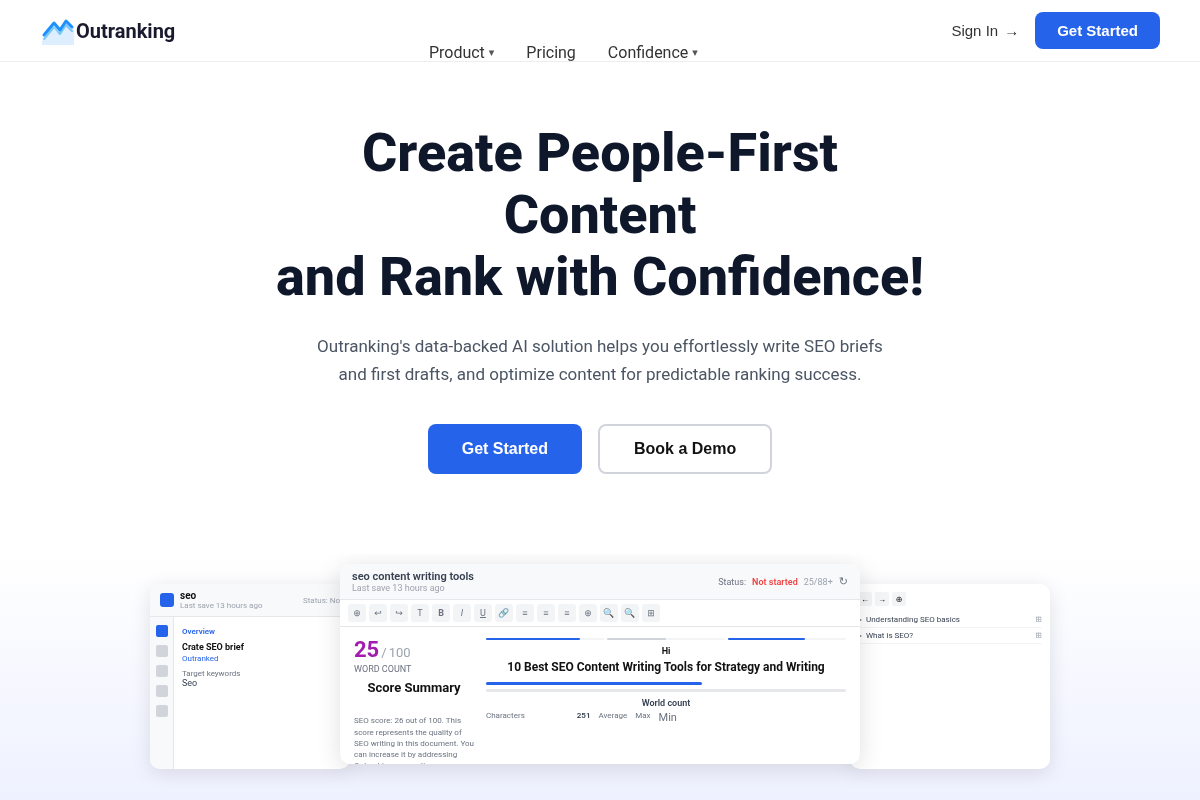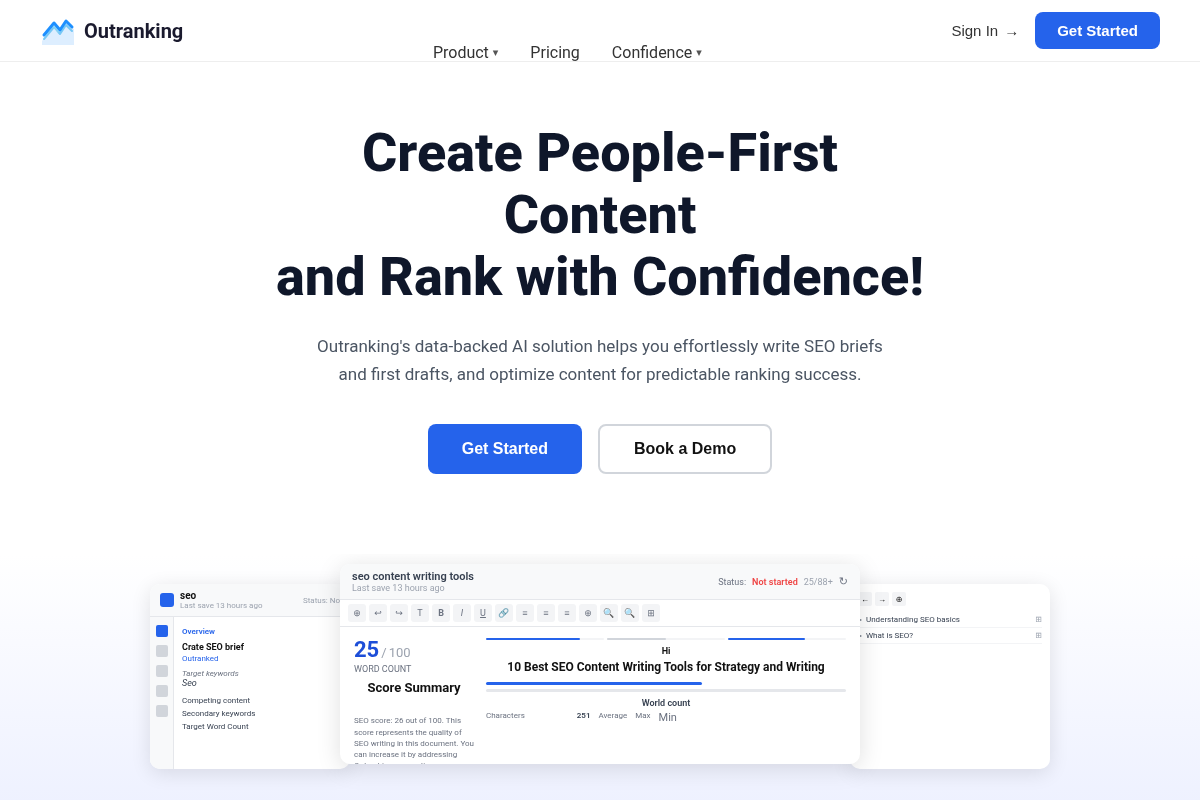--- a/index.html
+++ b/index.html
@@ -17,21 +17,20 @@
       align-items: center;
       justify-content: space-between;
       padding: 0 40px;
       height: 62px;
       border-bottom: 1px solid #eee;
       background: #fff;
     }
     .nav-logo {
       display: flex;
       align-items: center;
-      gap: 8px;
       text-decoration: none;
       justify-content: space-between;
     }
     .logo-icon {
       width: 36px;
       height: 36px;
     }
     .logo-text {
       font-size: 20px;
       font-weight: 700;
@@ -198,21 +197,21 @@
     }
     .panel-body {
       padding: 10px 14px;
       display: flex;
       gap: 12px;
     }
     .score-section { width: 120px; }
     .score-num {
       font-size: 22px;
       font-weight: 700;
-      color: #1d4ed8;
+      color: #a21caf;
     }
     .score-label { font-size: 9px; color: #6b7280; margin-bottom: 6px; }
     .score-title { font-size: 13px; font-weight: 700; color: #111; margin-bottom: 20px; text-align: center; }
     .score-desc { font-size: 8px; color: #6b7280; line-height: 1.4; }
     .content-section { flex: 1; text-align: center; }
     .content-title { font-size: 12px; font-weight: 700; color: #111; line-height: 1.3; margin-bottom: 6px; }
     .content-bar {
       height: 3px;
       background: #e5e7eb;
       border-radius: 2px;
@@ -383,28 +382,23 @@
           <div class="side-icon active"></div>
           <div class="side-icon"></div>
           <div class="side-icon"></div>
           <div class="side-icon"></div>
           <div class="side-icon"></div>
         </div>
         <div class="panel-left-content">
           <div class="toc-item active">Overview</div>
           <div style="font-size:9px;font-weight:700;color:#111;margin:4px 0 2px;">Crate SEO brief</div>
           <div style="font-size:8px;color:#2563eb;">Outranked</div>
-          <div style="margin-top:6px;font-style:italic;">
+          <div style="margin-top:6px;">
             <div style="font-size:8px;color:#6b7280;">Target keywords</div>
             <div style="font-size:9px;color:#374151;">Seo</div>
-          </div>
-          <div style="margin-top:6px;">
-            <div class="toc-item">Competing content</div>
-            <div class="toc-item">Secondary keywords</div>
-            <div class="toc-item">Target Word Count</div>
           </div>
         </div>
       </div>
     </div>
 
     <div class="panel-center">
       <div class="panel-topbar">
         <div>
           <div class="panel-title-text">seo content writing tools</div>
           <div class="panel-status">Last save 13 hours ago</div>

